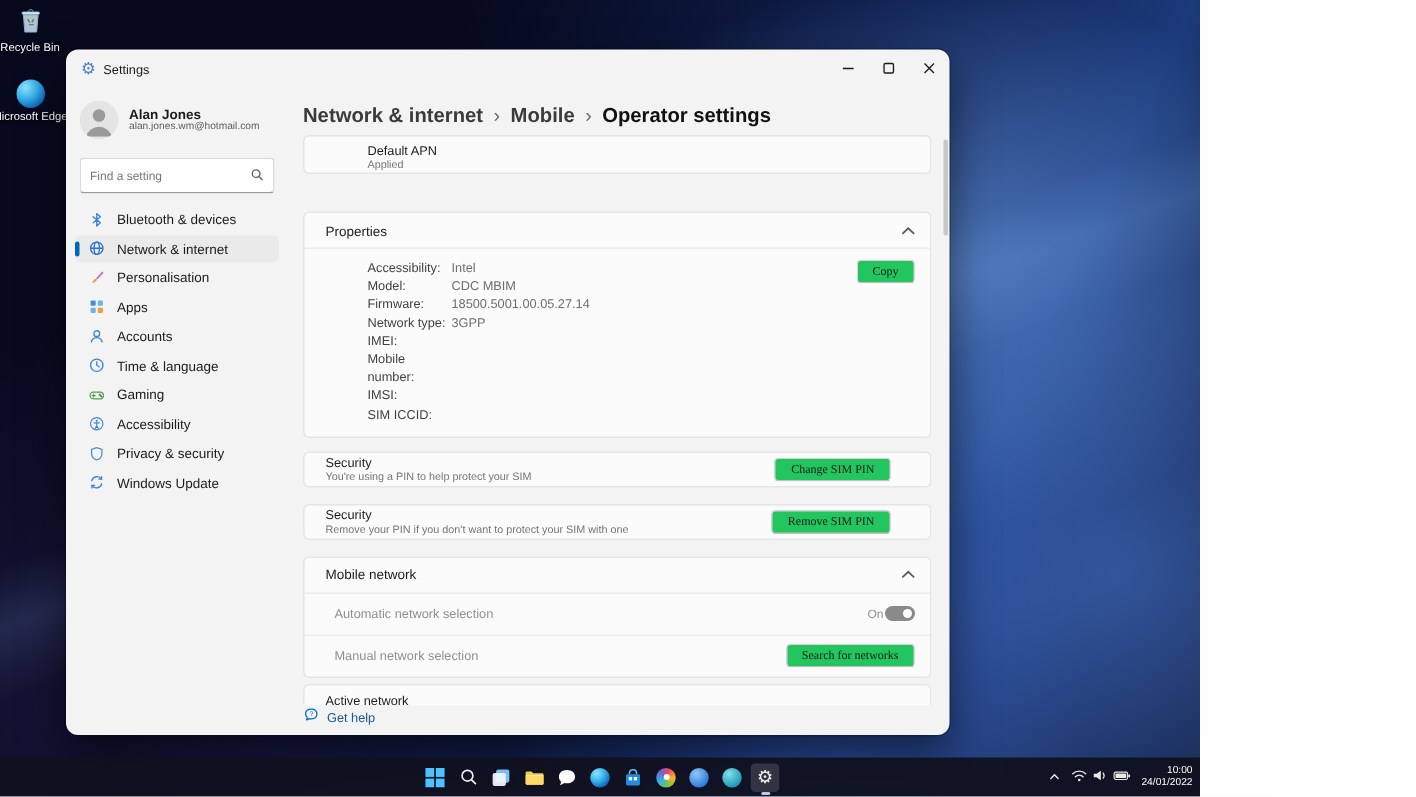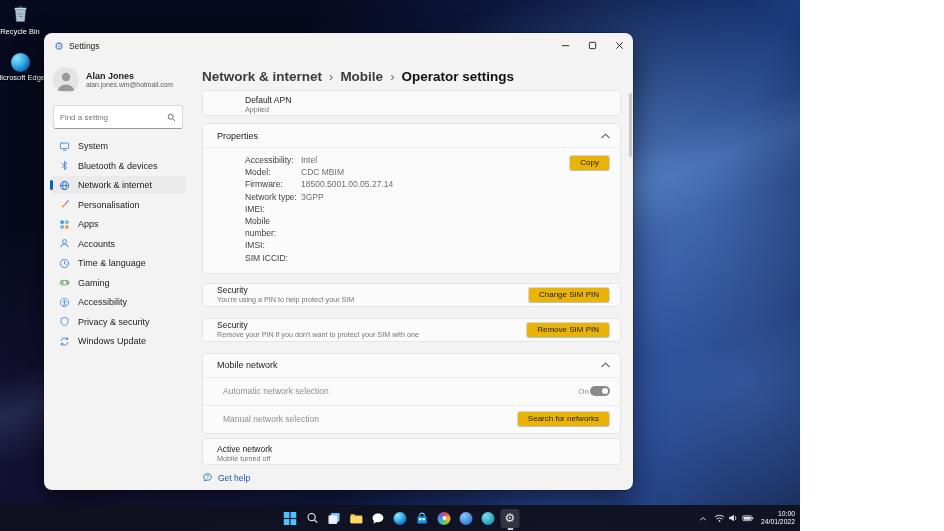--- a/index.html
+++ b/index.html
@@ -45,35 +45,35 @@
   .nav-item.selected::before{content:"";position:absolute;left:0;top:4px;width:3px;height:10px;border-radius:2px;background:#0067c0}
   .nav-ic{width:11px;height:11px;display:flex;align-items:center;justify-content:center;flex:0 0 11px}
   
   .main{position:absolute;left:148px;top:26px;right:0;bottom:0}
   .breadcrumb{position:absolute;top:8px;left:10px;right:12px;height:19px;display:flex;align-items:center;gap:7px;
     font-size:13.5px;font-weight:600;color:#3b3b3b;white-space:nowrap}
   .crumb-sep{color:#6a6a6a;font-size:13px;font-weight:400}
   .crumb-current{color:#111;font-weight:700}
   .content{position:absolute;top:31px;left:10px;right:12px;bottom:20px;overflow:hidden}
   .card{background:#fbfbfb;border:1px solid #e5e5e5;border-radius:4px;overflow:hidden}
-  .m4{margin-bottom:4px}.m7{margin-bottom:7px}.m9{margin-bottom:9px}.m11{margin-bottom:11px}
+  .m4{margin-bottom:4px}.m7{margin-bottom:25px}.m9{margin-bottom:9px}.m11{margin-bottom:11px}
   .apn-card{height:26px;padding:4px 10px 0 42px}
   .t1{font-size:8.5px;color:#1b1b1b;line-height:10px}
   .t2{font-size:7.2px;color:#757575;line-height:9px}
   .group-header{height:23px;display:flex;align-items:center;padding:0 10px 0 14px;font-size:9px;color:#1b1b1b}
   .chev{margin-left:auto;display:flex;align-items:center}
   .divider{height:1px;background:#ececec}
   .props-body{position:relative;padding:6px 10px 9px 42px}
   .prop-row{display:flex;font-size:8.5px;line-height:12.2px}
   .prop-label{flex:0 0 56px;color:#3f3f3f}
   .prop-value{color:#6e6e6e;white-space:nowrap}
-  .btn{font-size:8px;color:#1b1b1b;background:#eab308;border:1px solid #d5d5d5;border-bottom-color:#c0c0c0;
-    border-radius:3px;padding:3px 10px;line-height:1;white-space:nowrap;font-family:Liberation Sans, sans-serif}
+  .btn{font-size:8px;color:#1b1b1b;background:#22c55e;border:1px solid #d5d5d5;border-bottom-color:#c0c0c0;
+    border-radius:3px;padding:3px 10px;line-height:1;white-space:nowrap;font-family:Liberation Serif, serif}
   .copy-btn{position:absolute;top:7px;right:10px}
-  .setting-card{height:24px;display:flex;align-items:center;padding:0 10px 0 14px}
+  .setting-card{height:24px;display:flex;align-items:center;padding:0 26px 0 14px}
   .setting-card .btn{margin-left:auto}
   .mobile-row{height:27px;display:flex;align-items:center;padding:0 10px 0 20px;font-size:8.5px;color:#8f8f8f}
   .toggle-wrap{margin-left:auto;display:flex;align-items:center;gap:1px}
   .toggle-state{font-size:8px;color:#8f8f8f}
   .toggle{width:20px;height:10px;border-radius:5px;background:#8a8a8a;position:relative}
   .toggle::after{content:"";position:absolute;right:2px;top:2px;width:6px;height:6px;border-radius:50%;background:#fff}
   .active-card{height:27px;padding:5px 10px 0 14px}
   .footer{position:absolute;left:10px;bottom:5px;height:14px;display:flex;align-items:center;gap:5px}
   .footer .lbl{font-size:8.5px;color:#1a55a3}
   .scroll-thumb{position:absolute;right:1px;top:34px;width:3px;height:64px;border-radius:2px;background:#b5b5b5;opacity:.7}
@@ -161,29 +161,20 @@
           <svg width="9" height="9" viewBox="0 0 12 12" fill="none" stroke="#616161" stroke-width="1.2">
               <circle cx="5" cy="5" r="3.4"></circle>
               <path d="M7.6 7.6l3 3"></path>
             </svg>
         </span>
       </div>
 
       <div class="nav">
         <div class="nav-item">
           <span class="nav-ic">
-              <svg width="11" height="11" viewBox="0 0 16 16" fill="none" stroke="#4b94d8" stroke-width="1.4" stroke-linecap="round">
-                <rect x="2" y="3" width="12" height="8" rx="1"></rect>
-                <path d="M6 13.5h4"></path>
-              </svg>
-            </span>
-          <span class="lbl">System</span>
-        </div>
-        <div class="nav-item">
-          <span class="nav-ic">
               <svg width="11" height="11" viewBox="0 0 16 16" fill="none" stroke="#3b82d8" stroke-width="1.3" stroke-linecap="round" stroke-linejoin="round">
                 <path d="M4.5 5l7 6L8 14V2l3.5 3-7 6"></path>
               </svg>
             </span>
           <span class="lbl">Bluetooth &amp; devices</span>
         </div>
         <div class="nav-item selected">
           <span class="nav-ic">
               <svg width="11" height="11" viewBox="0 0 16 16" fill="none" stroke="#2b6fd4" stroke-width="1.3">
                 <circle cx="8" cy="8" r="6"></circle>

